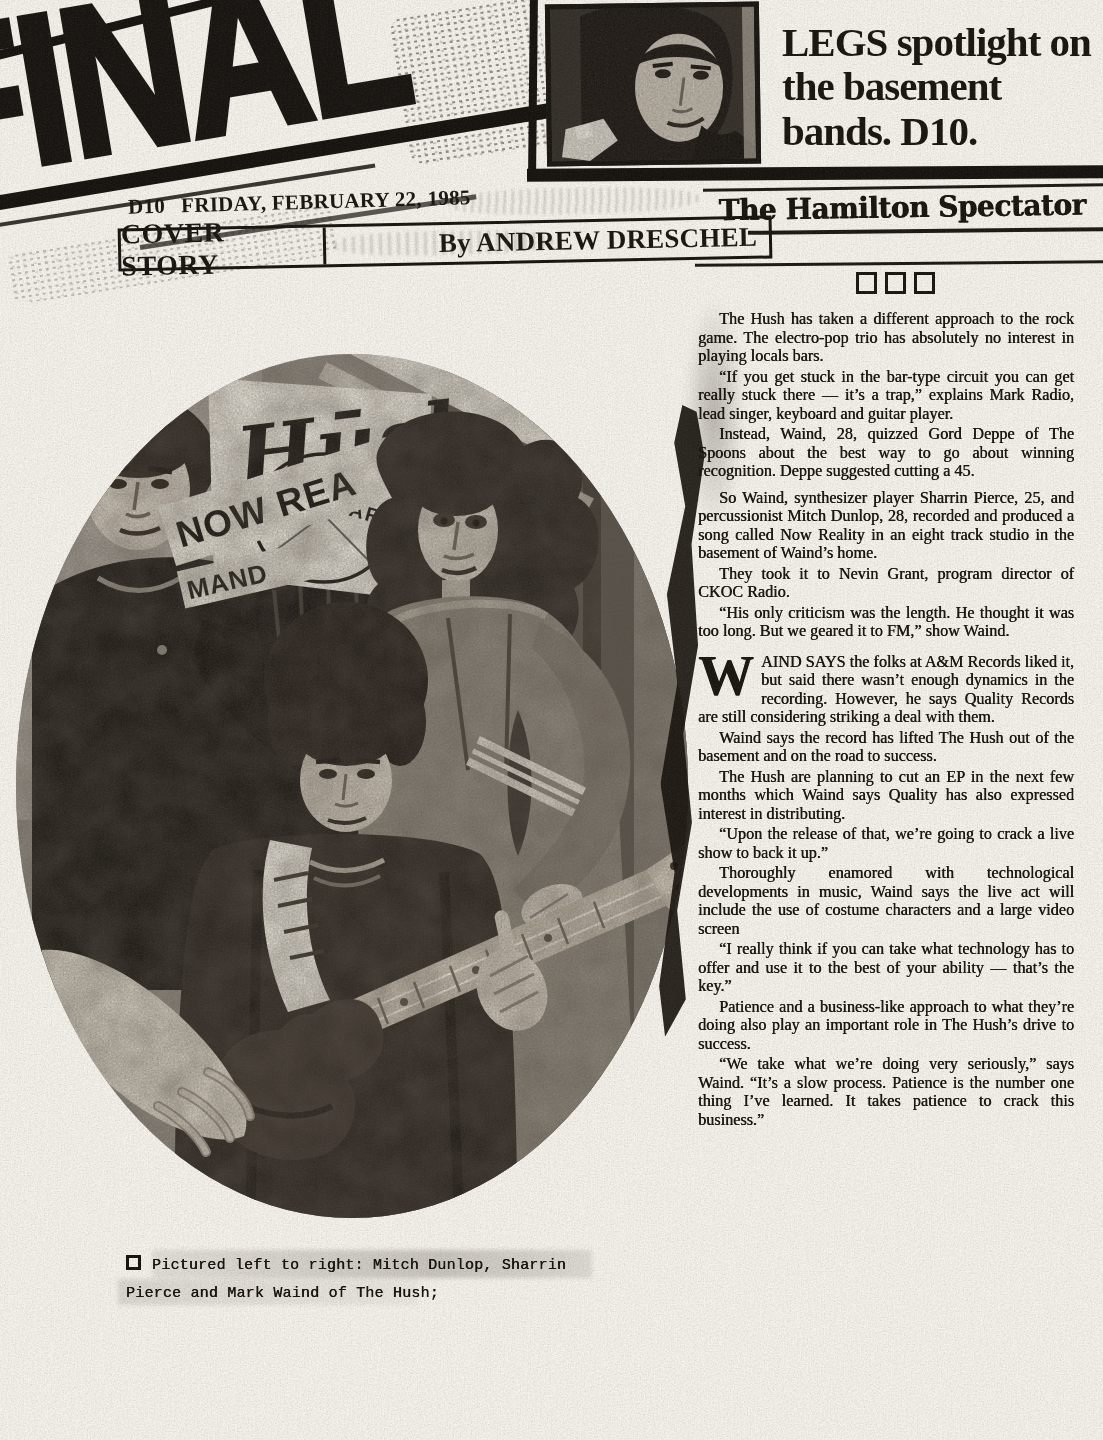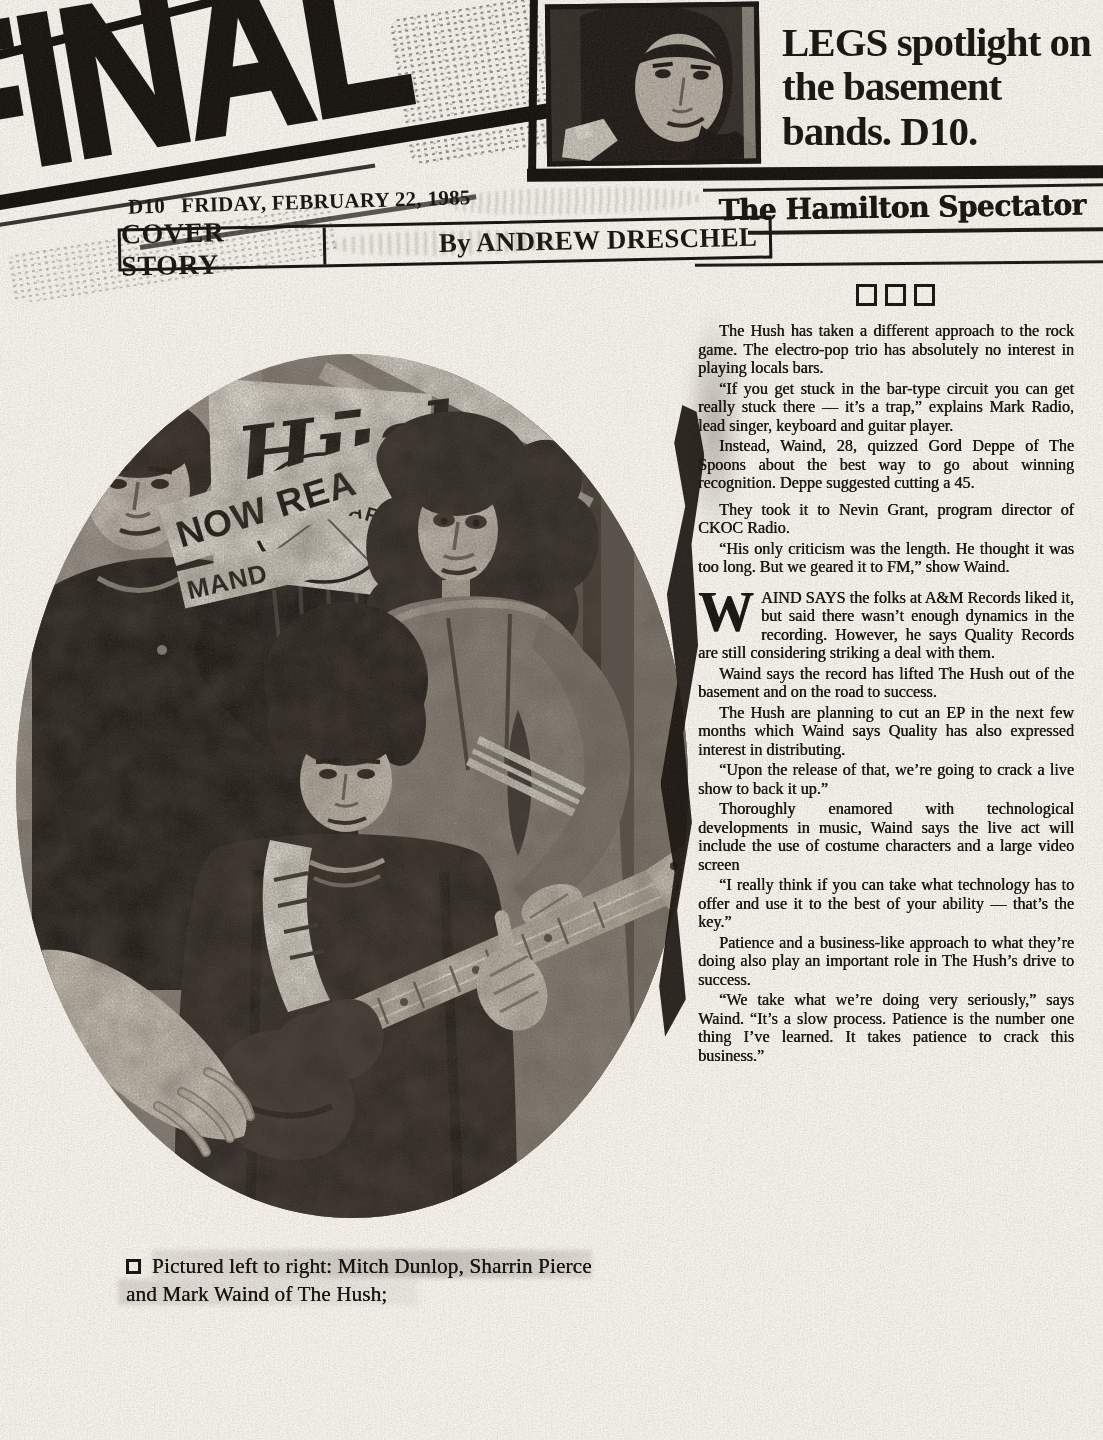--- a/index.html
+++ b/index.html
@@ -98,41 +98,41 @@
   .band-photo{position:absolute; left:12px; top:350px; width:676px; height:884px; z-index:2;}
   .scan-streak{
     position:absolute; left:662px; top:405px; width:36px; height:632px; z-index:3;
     background:#17130e; opacity:.92; transform:rotate(1.4deg); filter:blur(.6px);
     clip-path:polygon(35% 0,75% 1%,100% 8%,70% 22%,95% 38%,60% 52%,90% 66%,55% 80%,85% 94%,30% 100%,10% 92%,45% 74%,0 60%,40% 44%,5% 30%,50% 16%,15% 6%);
   }
 
   
   .caption{
     position:absolute; left:126px; top:1252px; width:468px; z-index:2;
-    font-family:Liberation Serif, serif; font-size:21px; line-height:28px;
+    font-family:Liberation Mono, monospace; font-size:15px; line-height:28px;
     color:#14110e; text-shadow:.35px 0 currentColor; letter-spacing:.2px;
   }
   .caption::before{
     content:""; position:absolute; left:26px; top:-2px; width:440px; height:28px; z-index:-1;
     background:linear-gradient(90deg, rgba(60,54,44,.10), rgba(60,54,44,.24) 65%, rgba(60,54,44,.12));
     filter:blur(2px);
   }
   .caption::after{
     content:""; position:absolute; left:-8px; top:27px; width:300px; height:26px; z-index:-1;
     background:linear-gradient(90deg, rgba(60,54,44,.14), rgba(60,54,44,.05));
     filter:blur(2px);
   }
   .cap-box{
     display:inline-block; width:15px; height:15px; border:3px solid #14110e;
     margin-right:11px; vertical-align:-1px; background:transparent;
   }
 
   
   .article{
-    position:absolute; left:698px; top:284px; width:376px; z-index:2;
+    position:absolute; left:698px; top:272px; width:376px; z-index:2;
     font-size:16.2px; line-height:18.5px; text-align:justify;
     color:#18140f; text-shadow:.4px 0 currentColor;
   }
   .article::before{ 
     content:""; position:absolute; left:-14px; top:26px; width:60px; height:230px; z-index:-1;
     background:radial-gradient(closest-side, rgba(45,39,31,.30), rgba(45,39,31,0));
     filter:blur(4px);
   }
   .squares{display:flex; gap:8px; margin:0 0 16px 158px;}
   .squares i{display:block; width:21px; height:22px; border:3.5px solid #181410; background:transparent;}
@@ -355,20 +355,21 @@
   <div class="article">
     <div class="squares">
       <i></i>
         <i></i>
         <i></i>
     </div>
     <div id="paras-before">
         <p class="para">The Hush has taken a different approach to the rock game. The electro-pop trio has absolutely no interest in playing locals bars.</p>
         <p class="para">“If you get stuck in the bar-type circuit you can get really stuck there — it’s a trap,” explains Mark Radio, lead singer, keyboard and guitar player.</p>
         <p class="para gap">Instead, Waind, 28, quizzed Gord Deppe of The Spoons about the best way to go about winning recognition. Deppe suggested cutting a 45.</p>
+        <p class="para">So Waind, synthesizer player Sharrin Pierce, 25, and percussionist Mitch Dunlop, 28, recorded and produced a song called Now Reality in an eight track studio in the basement of Waind’s home.</p>
         <p class="para">They took it to Nevin Grant, program director of CKOC Radio.</p>
         <p class="para">“His only criticism was the length. He thought it was too long. But we geared it to FM,” show Waind.</p>
       </div>
     <p class="para dropcap-para">
       <span class="dropcap">W</span><span>AIND SAYS the folks at A&amp;M Records liked it, but said there wasn’t enough dynamics in the recording. However, he says Quality Records are still considering striking a deal with them.</span>
     </p>
     <div id="paras-after">
         <p class="para">Waind says the record has lifted The Hush out of the basement and on the road to success.</p>
         <p class="para">The Hush are planning to cut an EP in the next few months which Waind says Quality has also expressed interest in distributing.</p>
         <p class="para">“Upon the release of that, we’re going to crack a live show to back it up.”</p>

